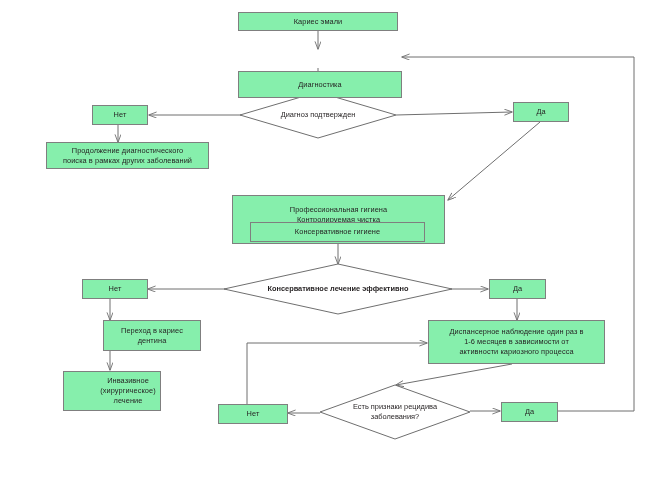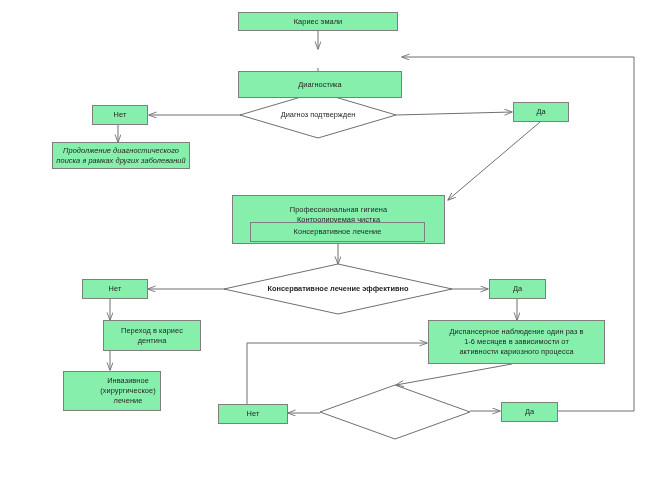--- a/index.html
+++ b/index.html
@@ -126,33 +126,33 @@
   <div class="diamond-label" style="left:258px; top:105px; width:120px; height:20px;">Диагноз подтвержден</div>
 
   <div class="node" style="left:92px; top:105px; width:56px; height:20px;">
     <span>Нет</span>
   </div>
 
   <div class="node" style="left:513px; top:102px; width:56px; height:20px;">
     <span>Да</span>
   </div>
 
-  <div class="node" style="left:52px; top:142px; width:138px; height:27px;font-style:italic;">
+  <div class="node" style="left:46px; top:142px; width:163px; height:27px;">
     <span>Продолжение  диагностического
 поиска в рамках других заболеваний</span>
   </div>
 
   <div class="node" style="left:232px; top:157px; width:213px; height:49px;margin-top:38px;">
     <span>Профессиональная гигиена
 Контролируемая чистка
 Обучение  гигиене полости рта</span>
   </div>
 
   <div class="node" style="left:250px; top:222px; width:175px; height:20px;">
-    <span>Консервативное лечение</span>
+    <span>Консервативное гигиене</span>
   </div>
 
   <div class="diamond-hit" style="left:224px; top:264px; width:228px; height:50px;"></div>
   <div class="diamond-label" style="left:253px; top:279px; width:170px; height:20px;font-weight:bold;">Консервативное лечение эффективно</div>
 
   <div class="node" style="left:82px; top:279px; width:66px; height:20px;">
     <span>Нет</span>
   </div>
 
   <div class="node" style="left:489px; top:279px; width:57px; height:20px;">
@@ -170,20 +170,22 @@
 лечение</span>
   </div>
 
   <div class="node" style="left:428px; top:320px; width:177px; height:44px;">
     <span>Диспансерное наблюдение  один раз в
 1-6 месяцев в зависимости от
 активности кариозного процесса</span>
   </div>
 
   <div class="diamond-hit" style="left:320px; top:385px; width:150px; height:54px;"></div>
+  <div class="diamond-label" style="left:330px; top:401px; width:130px; height:22px;">Есть  признаки рецидива
+заболевания?</div>
 
   <div class="node" style="left:218px; top:404px; width:70px; height:20px;">
     <span>Нет</span>
   </div>
 
   <div class="node" style="left:501px; top:402px; width:57px; height:20px;">
     <span>Да</span>
   </div>
 
 </div>

